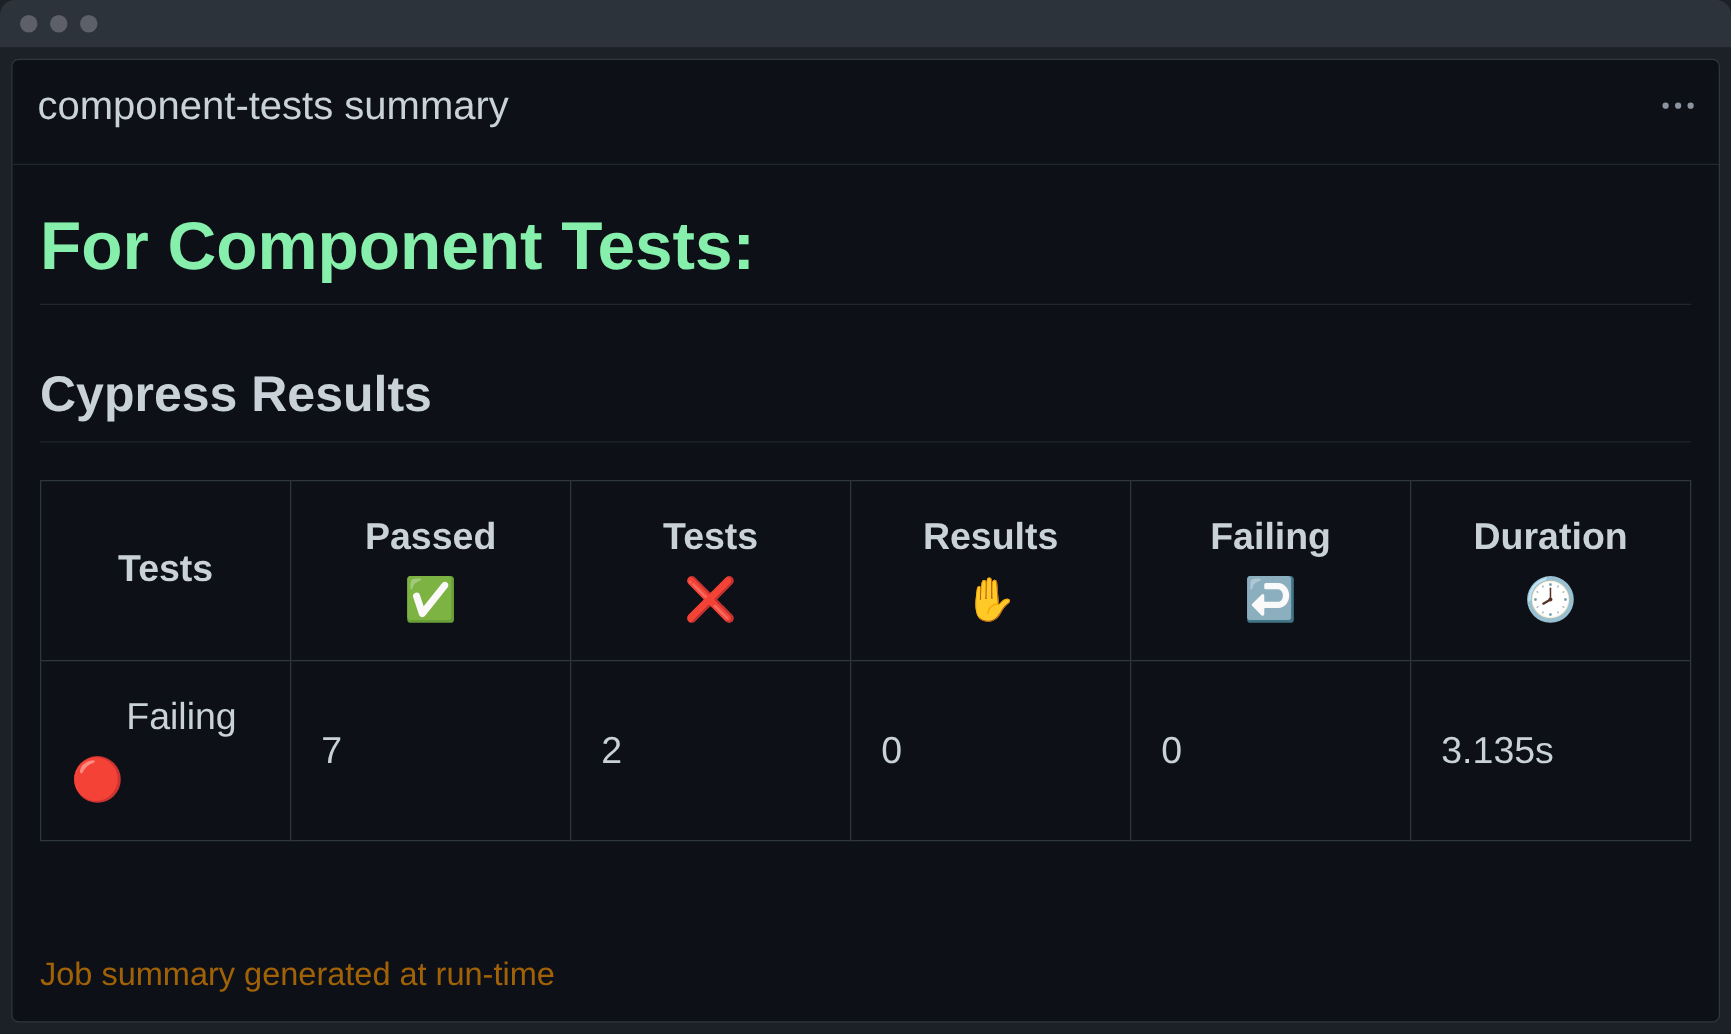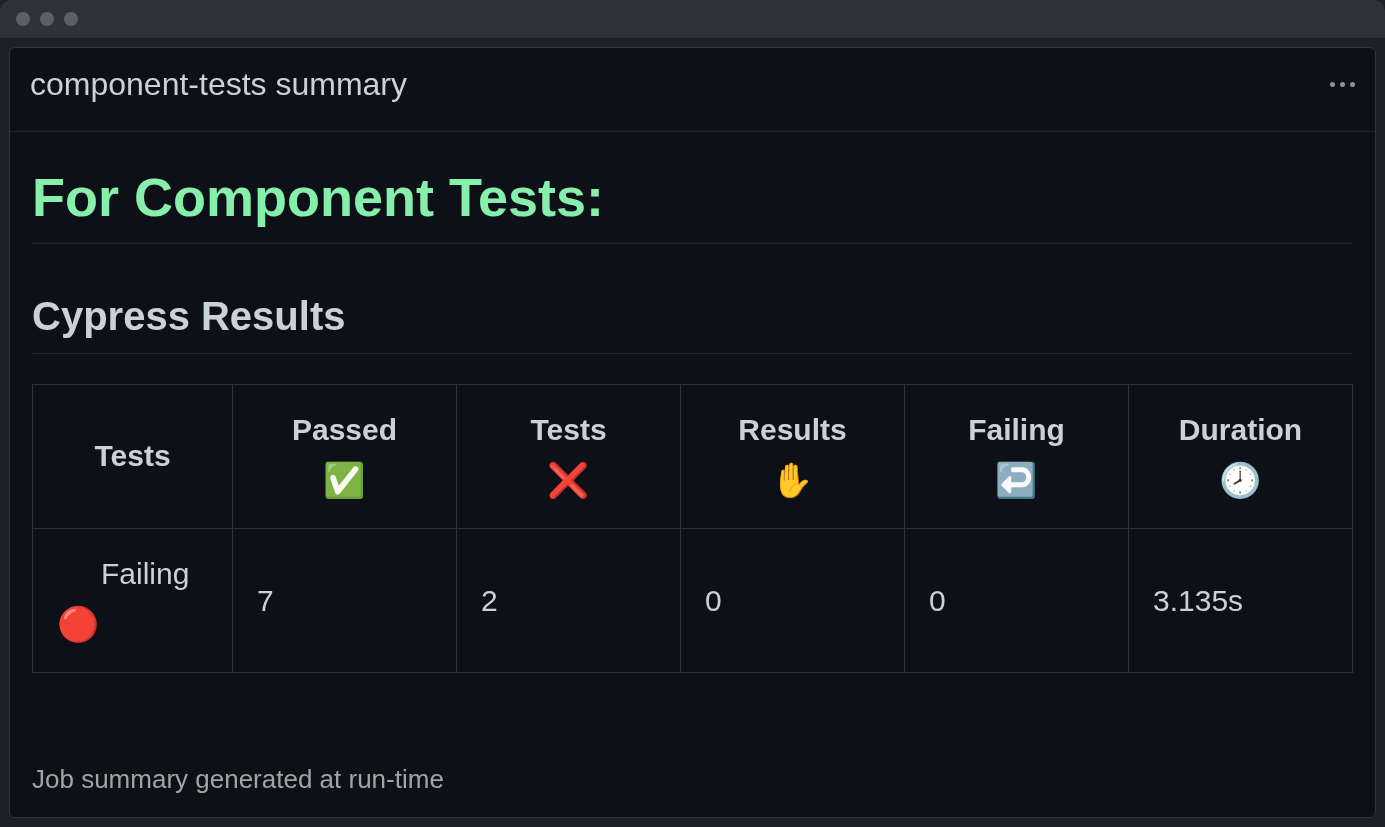--- a/index.html
+++ b/index.html
@@ -114,21 +114,21 @@
   table.results th.first { text-align: center; }
   .th-label { display: block; }
   .th-icon { display: block; font-size: 34px; }
   .cell-result { line-height: 1.55; }
   .cell-result .status-text { display: block; margin-left: 44px; }
   .cell-result .status-icon { display: block; font-size: 34px; }
   .footer {
     margin-top: auto;
     padding-top: 40px;
     font-size: 26px;
-    color: #a3a3a3;
+    color: #a16207;
   }
 </style>
 </head>
 <body>
 
 <div class="window">
   <div class="titlebar">
     <div class="traffic-dot"></div>
     <div class="traffic-dot"></div>
     <div class="traffic-dot"></div>

